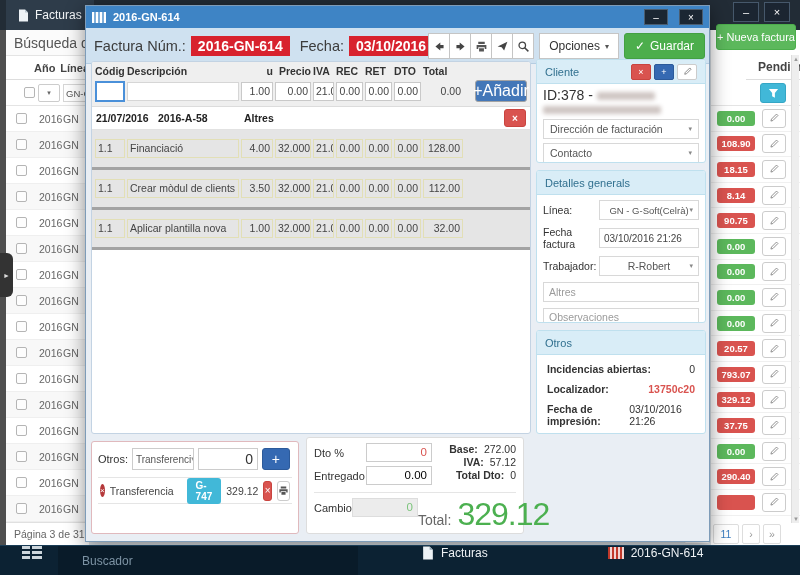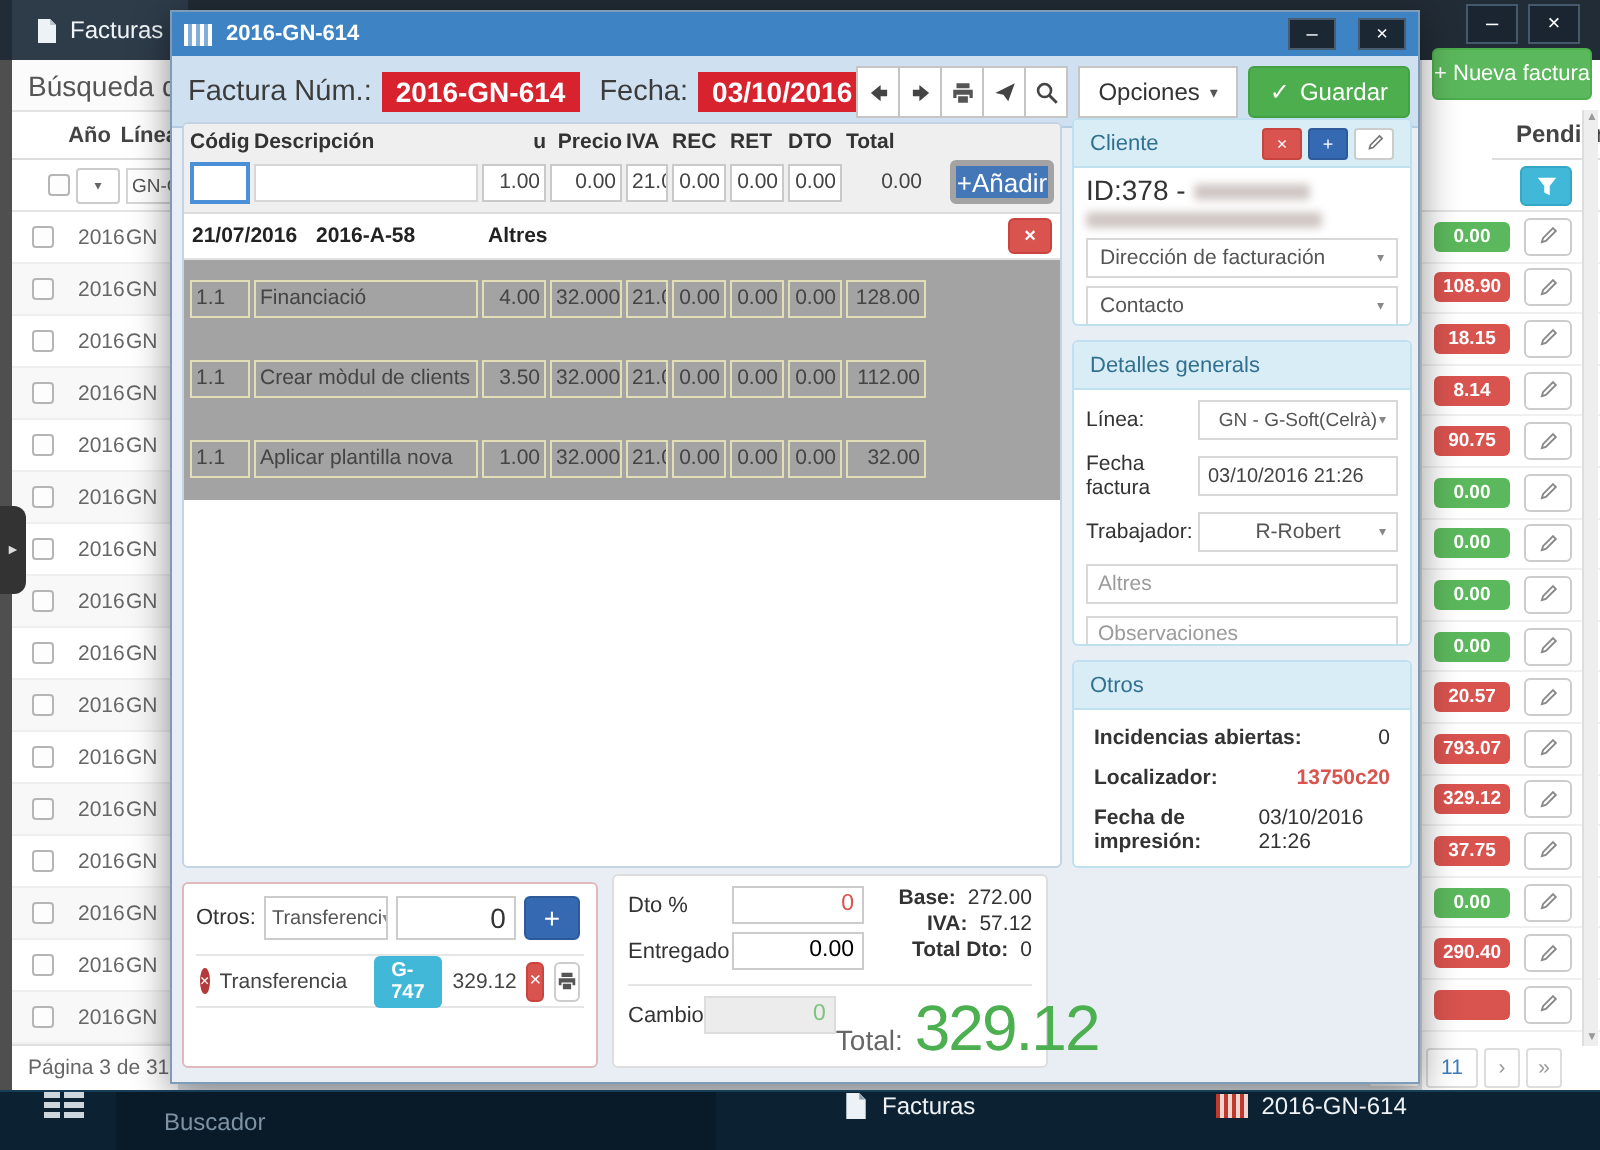--- a/index.html
+++ b/index.html
@@ -66,25 +66,25 @@
   .items-panel { position:absolute; left:5px; top:55px; width:440px; height:373px; background:#fff; border:1px solid #c3d3e3; border-radius:3px; overflow:hidden; }
   .it-head { background:#efefef; padding:2px 3px 4px 3px; border-bottom:1px solid #dcdcdc; }
   .itr { display:flex; align-items:center; gap:2px; }
   .c-code{width:30px;} .c-desc{width:112px;} .c-u{width:32px;} .c-price{width:36px;} .c-iva{width:21px;} .c-rec{width:27px;} .c-ret{width:27px;} .c-dto{width:27px;} .c-total{width:40px;} .c-act{flex:1; display:flex; justify-content:flex-end;}
   .hlbl { font-size:10.5px; font-weight:bold; color:#333; height:15px; line-height:15px; overflow:hidden; white-space:nowrap; }
   .num { text-align:right; }
   .cellbox { height:19px; background:#fff; border:1px solid #c9c9c9; font-size:10.5px; color:#444; line-height:17px; padding:0 2px; overflow:hidden; white-space:nowrap; }
   .code-input { height:21px; border:2px solid #4a90d9; background:#fff; width:30px; font-size:10.5px; }
   .desc-input { height:19px; border:1px solid #d6d6d6; background:#fff; width:112px; font-size:10.5px; }
   .plaincell { font-size:10.5px; color:#444; padding:0 2px; overflow:hidden; white-space:nowrap; }
-  .add-btn { width:52px; height:22px; background:#4377b8; border:3px solid #a3a3a3; border-radius:3px; color:#fff; font-size:13px; display:flex; align-items:center; justify-content:center; }
+  .add-btn { width:52px; height:22px; background:#4377b8; border:1px solid #a3a3a3; border-radius:3px; color:#fff; font-size:16px; display:flex; align-items:center; justify-content:center; }
   .group-row { display:flex; align-items:center; height:23px; border-bottom:1px solid #e2e2e2; padding:0 4px; font-size:10.5px; font-weight:bold; color:#222; }
   .g-date{width:62px;} .g-ref{width:86px;} .g-name{flex:1;}
   .xsq { width:22px; height:18px; background:#d9534f; border:1px solid #c9443f; border-radius:3px; color:#fff; font-size:10px; display:flex; align-items:center; justify-content:center; }
-  .item-row { height:40px; background:#a3a3a3; border-bottom:1px solid #a3a3a3; padding:0 3px; }
+  .item-row { height:40px; background:#e5e5e5; border-bottom:3px solid #a3a3a3; padding:0 3px; }
   .item-row .cell { height:19px; border:1px solid #e2dfb6; font-size:10.5px; color:#444; line-height:17px; padding:0 2px; overflow:hidden; white-space:nowrap; }
 
   
   .pay-panel { position:absolute; left:5px; top:435px; width:208px; height:93px; background:#fff; border:1px solid #e0b9bd; border-radius:3px; padding:6px; }
   .pay-row1 { display:flex; align-items:center; gap:4px; }
   .pay-lbl { font-size:11px; color:#333; white-space:nowrap; }
   .mini-sel { width:62px; height:22px; border:1px solid #ccc; background:#fff; font-size:10px; color:#555; display:flex; align-items:center; justify-content:space-between; padding:0 3px; overflow:hidden; white-space:nowrap; }
   .pay-amount { width:60px; height:22px; border:1px solid #ccc; background:#fff; font-size:14px; color:#333; text-align:right; padding:0 4px; }
   .plus-btn { width:28px; height:22px; background:#3569b2; border:1px solid #2c5a9a; border-radius:3px; color:#fff; font-size:14px; display:flex; align-items:center; justify-content:center; }
   .pay-entry { margin-top:7px; height:27px; border-top:1px solid #e5e5e5; border-bottom:1px solid #e5e5e5; display:flex; align-items:center; gap:5px; padding:0 2px; }

